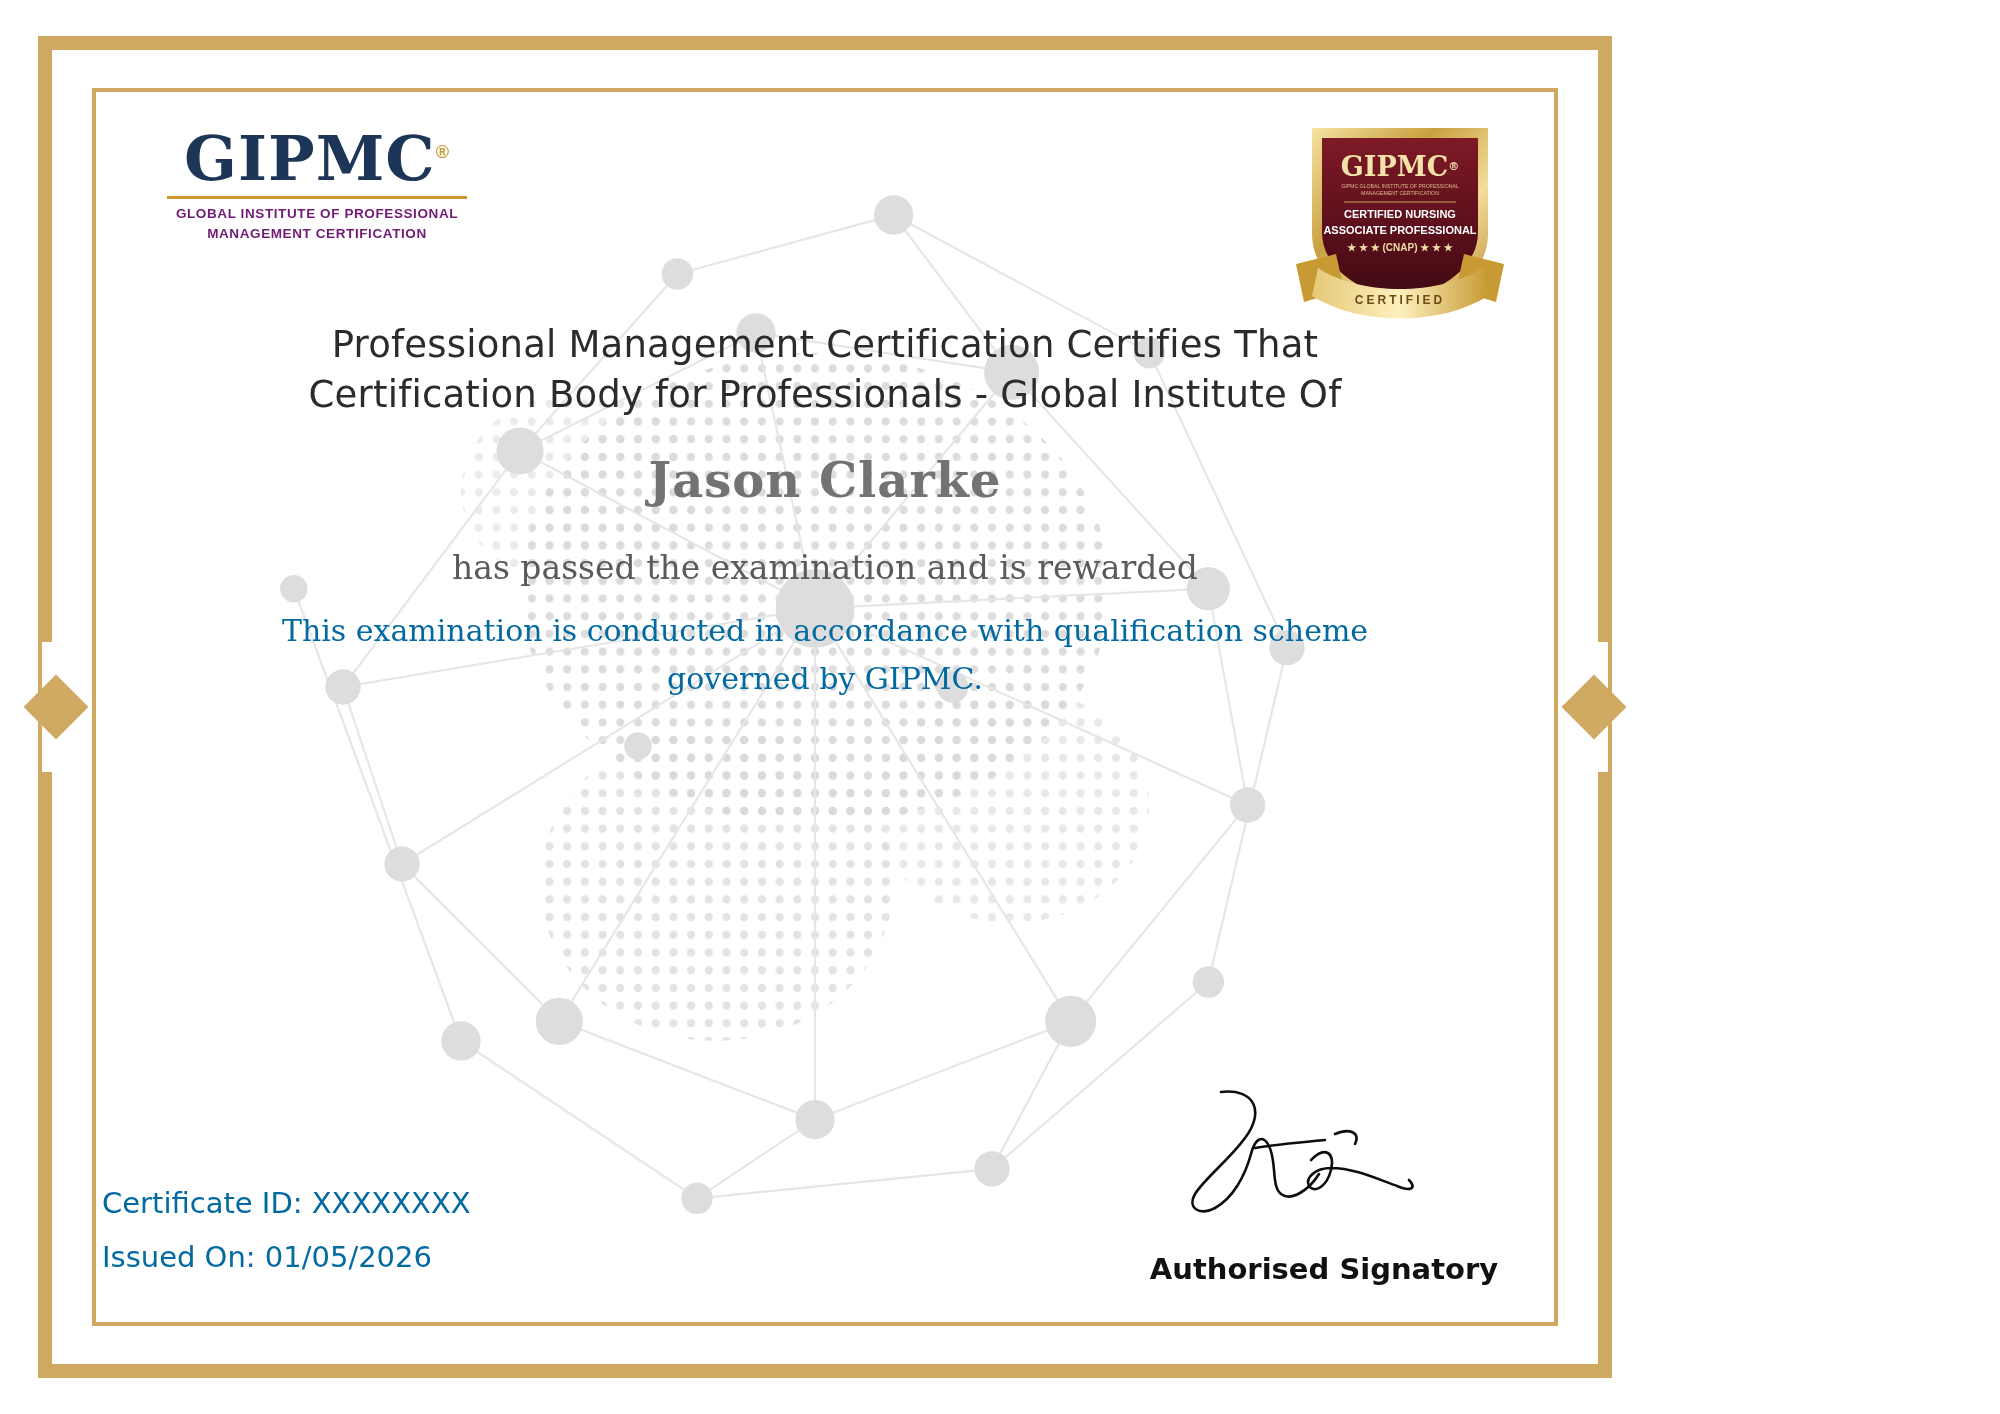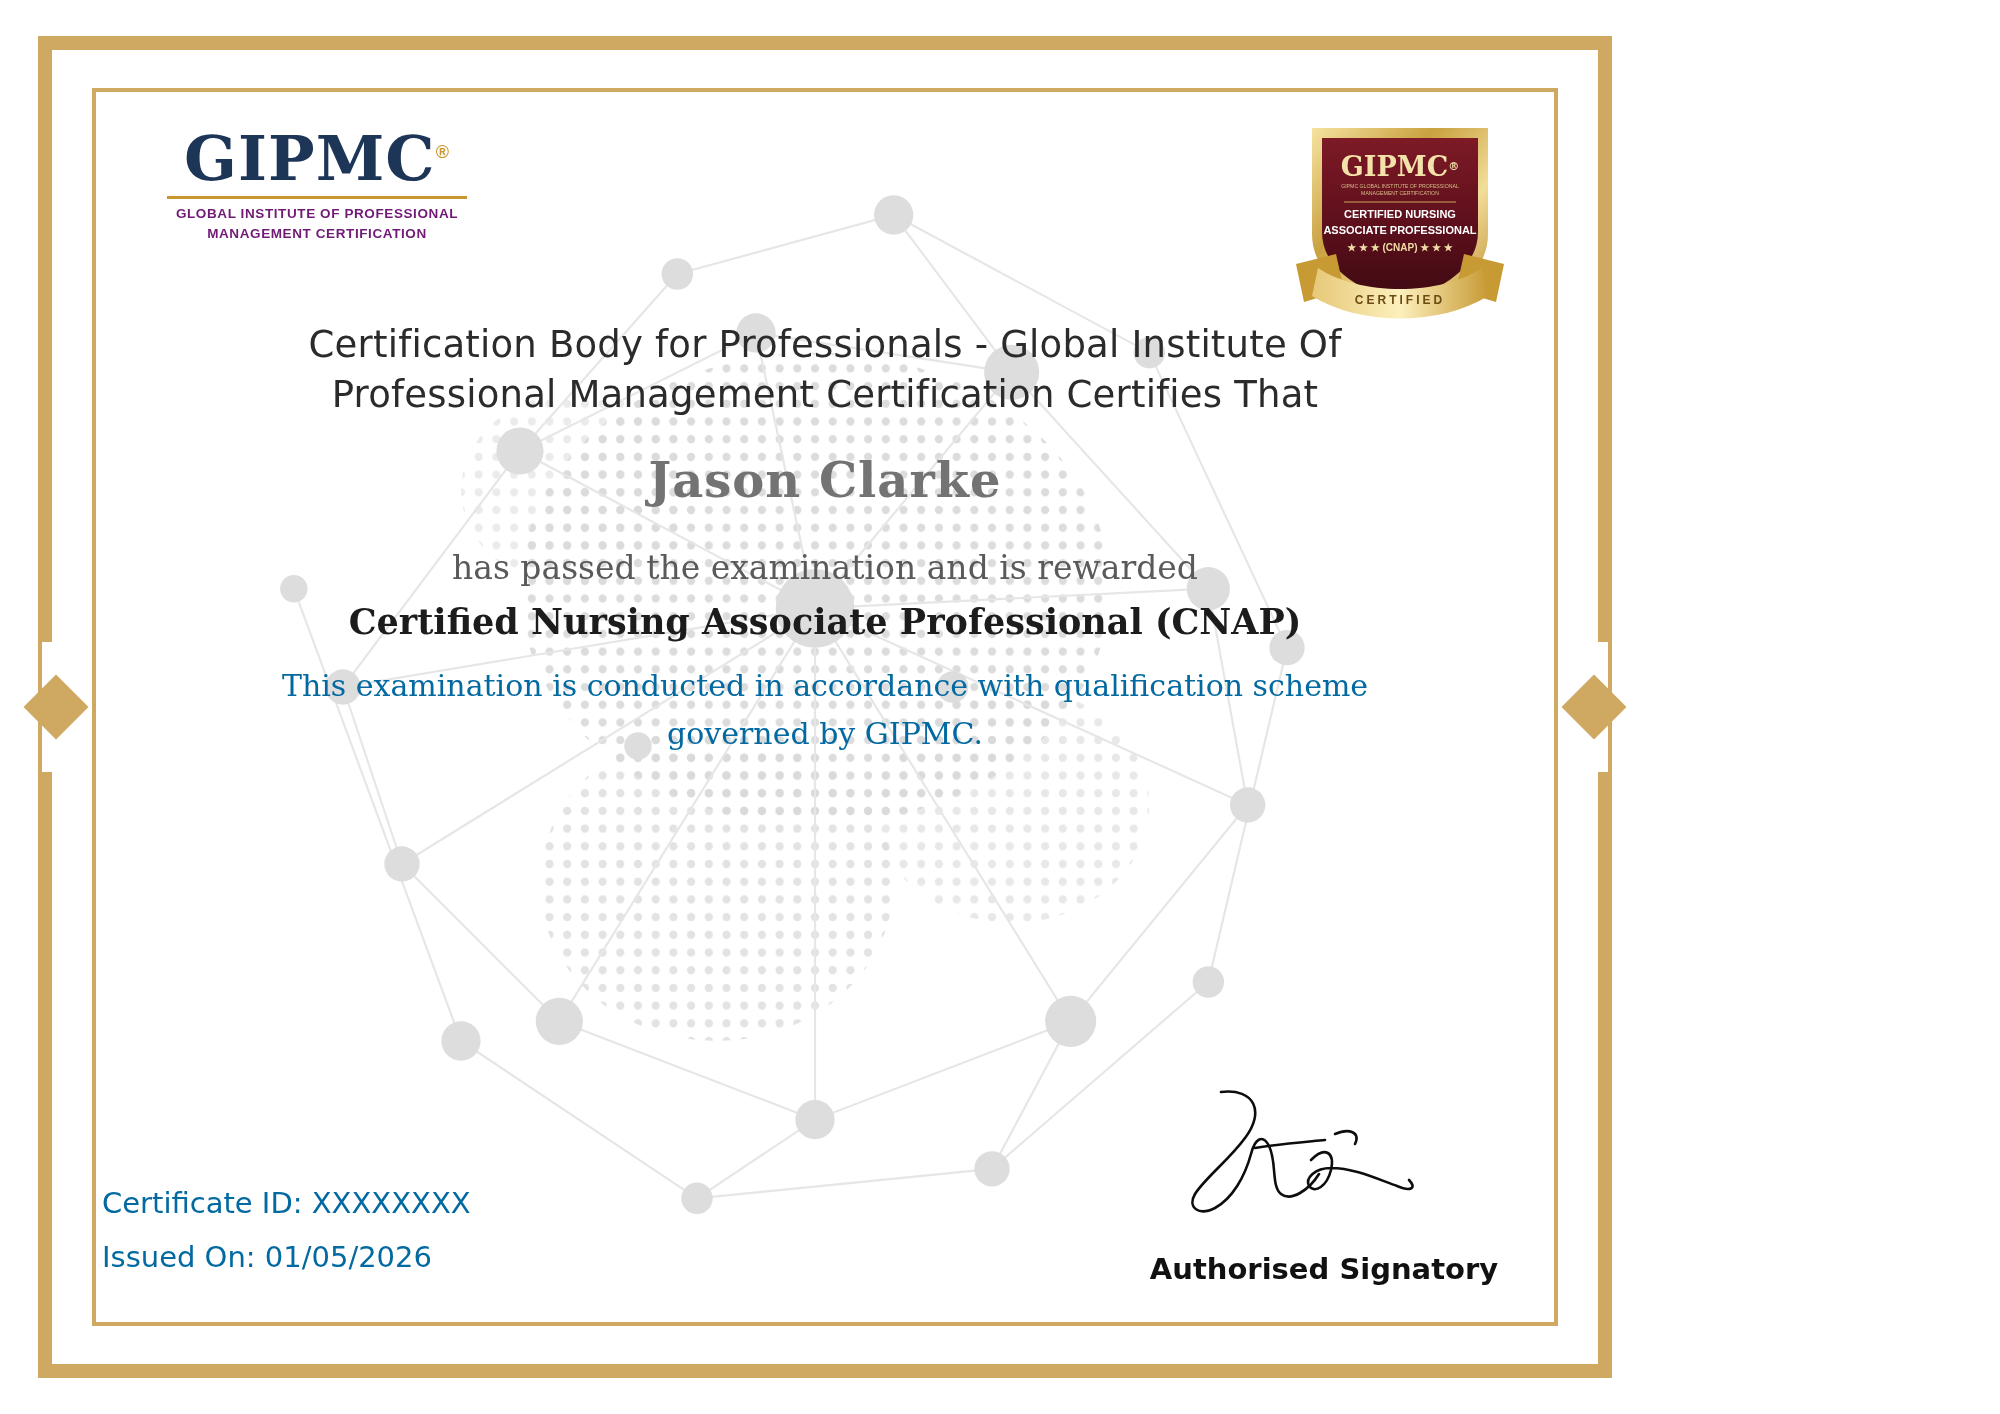--- a/index.html
+++ b/index.html
@@ -333,25 +333,24 @@
         <text x="110" y="137" text-anchor="middle" fill="#f0dca6" font-family="Liberation Sans, sans-serif" font-weight="bold" font-size="10">★ ★ ★  (CNAP)  ★ ★ ★</text>
 
         <path d="M6 150 L46 140 L54 176 L14 188 Z" fill="#c79a34"></path>
         <path d="M214 150 L174 140 L166 176 L206 188 Z" fill="#c79a34"></path>
         <path d="M28 154 C70 182 150 182 192 154 L198 182 C150 212 70 212 22 182 Z" fill="url(#ribbonG)"></path>
         <text x="110" y="190" text-anchor="middle" fill="#6d4b14" font-family="Liberation Sans, sans-serif" font-weight="bold" font-size="12" letter-spacing="3">CERTIFIED</text>
       </svg>
     </div>
 
     <div class="main-text">
+      <div class="certifies-line">Professional Management Certification Certifies That</div>
       <div class="certifies-line">Certification Body for Professionals - Global Institute Of</div>
-      <div class="certifies-line">Professional Management Certification Certifies That</div>
       <div class="recipient-name">Jason Clarke</div>
       <div class="passed-line">has passed the examination and is rewarded</div>
-      <div class="award-line">Certified Nursing Associate Professional (CNAP)</div>
       <div class="scheme-line">This examination is conducted in accordance with qualification scheme</div>
       <div class="scheme-line" style="margin-top:0">governed by GIPMC.</div>
     </div>
 
     <div class="details">
       <div>Certificate ID: XXXXXXXX</div>
       <div>Issued On: 01/05/2026</div>
     </div>
 
     <div class="signature">

